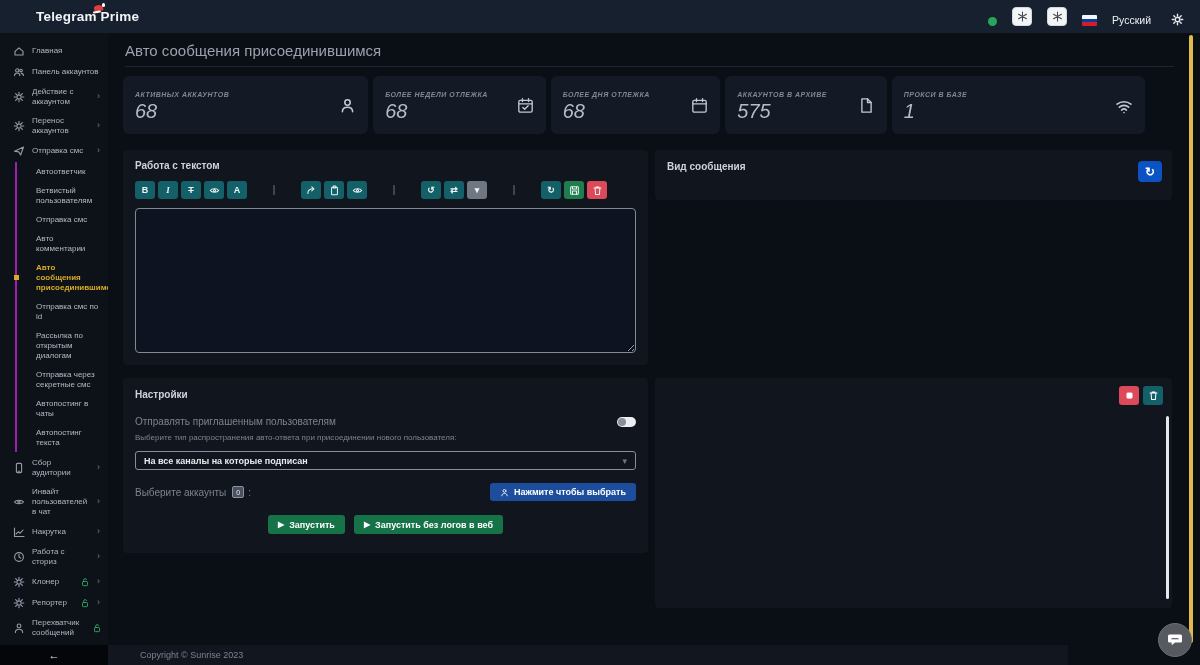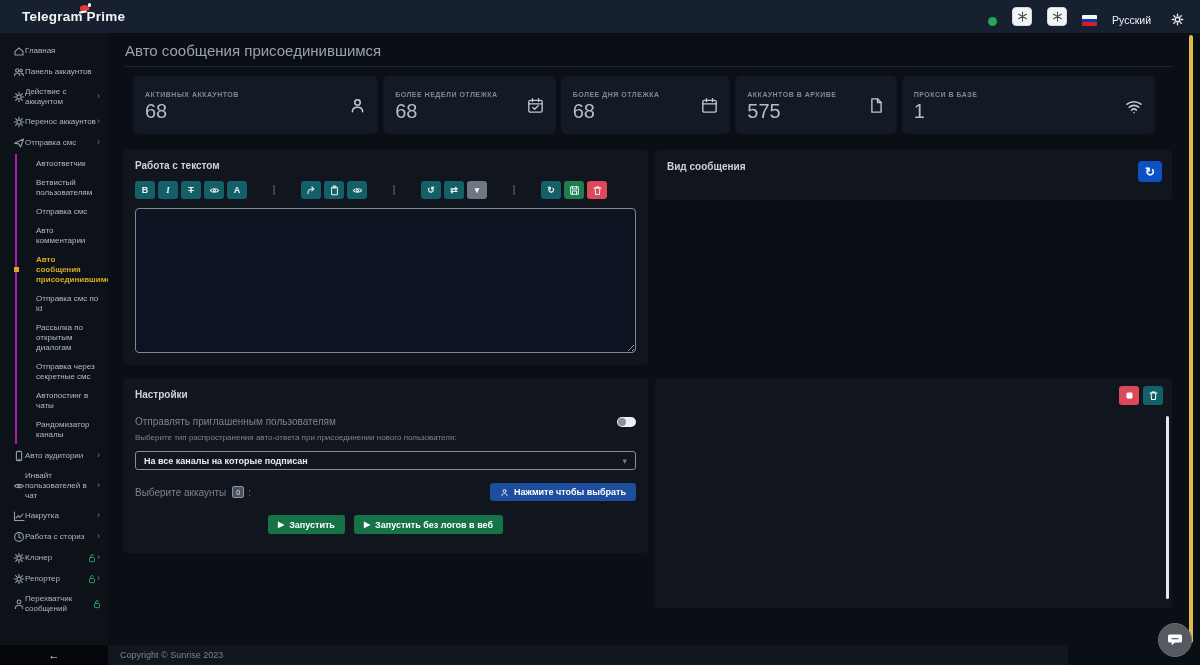--- a/index.html
+++ b/index.html
@@ -10,21 +10,21 @@
     color:#aeb6c2; -webkit-font-smoothing:antialiased;
   }
   svg { display:block; }
   .ic { stroke:#949dab; fill:none; stroke-width:1.1; stroke-linecap:round; stroke-linejoin:round; }
 
   
   .hdr {
     position:absolute; top:0; left:0; width:1200px; height:33px;
     background:#16202e; display:flex; align-items:center; z-index:5;
   }
-  .brand { position:relative; margin-left:22px; font-size:13.5px; font-weight:bold; color:#f2f4f7; letter-spacing:.2px; }
+  .brand { position:relative; margin-left:36px; font-size:13.5px; font-weight:bold; color:#f2f4f7; letter-spacing:.2px; }
   .santa-hat { position:absolute; left:57px; top:-5px; width:11px; height:8px; pointer-events:none; }
   .hat-body { position:absolute; left:1px; top:1px; width:9px; height:6px; background:#e23b3b; border-radius:80% 100% 10% 40%; transform:rotate(-10deg); }
   .hat-pom { position:absolute; right:-1px; top:-1px; width:3.5px; height:3.5px; background:#fff; border-radius:50%; }
   .hat-brim { position:absolute; left:0; bottom:-1px; width:8px; height:2.3px; background:#fff; border-radius:2px; transform:rotate(-8deg); }
   .hdr-right { margin-left:auto; display:flex; align-items:flex-end; gap:15px; margin-right:16px; }
   .status-dot { width:9px; height:9px; border-radius:50%; background:#26a65b; }
   .hdr-btn {
     width:20px; height:19px; background:#f3f4f6; border:1px solid #d5d8dc; border-radius:4px;
     display:flex; align-items:center; justify-content:center; cursor:pointer;
   }
@@ -33,21 +33,21 @@
   .flag .f-w { background:#f5f5f5; } .flag .f-b { background:#0a3d9e; } .flag .f-r { background:#d31e2a; }
   .lang { color:#eef1f4; font-size:10.5px; }
   .hdr-gear { margin-left:5px; cursor:pointer; }
 
   
   .sidebar {
     position:absolute; left:0; top:33px; width:108px; height:612px;
     background:#0d1218; overflow:hidden; padding-top:7px;
   }
   .nav-item {
-    display:flex; align-items:center; 
+    display:flex; align-items:center; gap:7px;
     padding:4.5px 6px 4.5px 13px; font-size:8px; line-height:1.25; color:#aeb6c2; cursor:pointer;
   }
   .ni-icon { width:12px; flex:none; display:flex; }
   .ni-label { flex:1; }
   .ni-chev { flex:none; color:#78828f; font-size:9px; line-height:1; padding-right:2px; }
   .ni-lock { flex:none; display:flex; }
   .ni-lock svg { stroke:#2fae67; }
   .submenu { margin:1px 0 1px 15px; border-left:2px solid #a21caf; }
   .sub-item { position:relative; padding:4.5px 6px 4.5px 19px; font-size:8px; line-height:1.25; color:#b2bac6; cursor:pointer; }
   .sub-item.active { color:#d9ab25; font-weight:bold; }
@@ -58,21 +58,21 @@
   .side-bottom {
     position:absolute; left:0; bottom:0; width:108px; height:20px; background:#04060a;
     display:flex; align-items:center; justify-content:center; color:#e8ebef; font-size:11px; cursor:pointer; z-index:6;
   }
 
   
   .main { position:absolute; left:108px; top:33px; width:1092px; height:632px; background:#0a0e15; }
   .page-title { position:absolute; left:17px; top:9px; font-size:15px; color:#9aa2ad; }
   .title-divider { position:absolute; left:17px; top:33px; width:1049px; height:1px; background:#1c2430; }
 
-  .stats-row { position:absolute; left:25px; top:43px; width:1022px; height:58px; display:flex; gap:5px; }
+  .stats-row { position:absolute; left:15px; top:43px; width:1022px; height:58px; display:flex; gap:5px;font-style:italic; }
   .stat-card {
     background:#131925; border-radius:6px; padding:9px 12px 8px 12px;
     display:flex; align-items:center;
   }
   .stat-card .sc-text { flex:1; }
   .sc-label { font-size:7px; font-weight:bold; letter-spacing:.5px; color:#7f8894; margin-bottom:3px; white-space:nowrap; }
   .sc-value { font-size:20px; color:#b6bcc6; line-height:1; }
   .sc-icon { flex:none; margin-left:8px; }
   .sc-icon svg { stroke:#c3c9d3; }
   .w-1 { width:24%; } .w-2 { width:16.9%; } .w-3 { width:16.6%; } .w-4 { width:15.8%; } .w-5 { width:24.8%; }
@@ -144,21 +144,21 @@
   .act-btns { position:absolute; top:8px; right:9px; display:flex; gap:4px; }
   .act-btn { width:20px; height:19px; border:none; border-radius:3px; cursor:pointer; display:flex; align-items:center; justify-content:center; }
   .act-btn.stop { background:#dc4a59; }
   .act-btn.trash { background:#136068; }
   .act-btn svg { stroke:#fff; }
   .panel-scrollbar { position:absolute; right:3px; top:38px; width:3px; height:183px; background:#e6e9ec; border-radius:2px; cursor:pointer; }
 
   
   .footer {
     position:absolute; left:0; bottom:0; width:960px; height:20px; background:#11161f;
-    display:flex; align-items:center; padding-left:12px; font-size:9px; color:#7a828e;
+    display:flex; align-items:center; padding-left:32px; font-size:9px; color:#7a828e;
   }
 
   
   .page-scrollbar { position:absolute; left:1189px; top:35px; width:4px; height:608px; background:#e2ba4b; border-radius:2px; z-index:7; cursor:pointer; }
   .chat-fab {
     position:absolute; left:1158px; top:623px; width:34px; height:34px; border-radius:50%;
     background:#565a60; border:1px solid #6a6e74; display:flex; align-items:center; justify-content:center;
     cursor:pointer; z-index:8;
   }
 </style>
@@ -348,30 +348,30 @@
     <div class="submenu">
       <div class="sub-item"><span>Автоответчик</span></div>
       <div class="sub-item"><span>Ветвистый пользователям</span></div>
       <div class="sub-item"><span>Отправка смс</span></div>
       <div class="sub-item"><span>Авто комментарии</span></div>
       <div class="sub-item active"><span>Авто сообщения присоединившимся</span></div>
       <div class="sub-item"><span>Отправка смс по id</span></div>
       <div class="sub-item"><span>Рассылка по открытым диалогам</span></div>
       <div class="sub-item"><span>Отправка через секретные смс</span></div>
       <div class="sub-item"><span>Автопостинг в чаты</span></div>
-      <div class="sub-item"><span>Рандомизатор каналы</span></div>
+      <div class="sub-item"><span>Автопостинг текста</span></div>
     </div>
 
     <div class="nav-item">
       <span class="ni-icon">
           <svg width="12" height="12" class="ic">
             <use href="#i-phone"></use>
           </svg>
         </span>
-      <span class="ni-label">Авто аудитории</span>
+      <span class="ni-label">Сбор аудитории</span>
       <span class="ni-chev">›</span>
     </div>
     <div class="nav-item">
       <span class="ni-icon">
           <svg width="12" height="12" class="ic">
             <use href="#i-eye"></use>
           </svg>
         </span>
       <span class="ni-label">Инвайт пользователей в чат</span>
       <span class="ni-chev">›</span>

